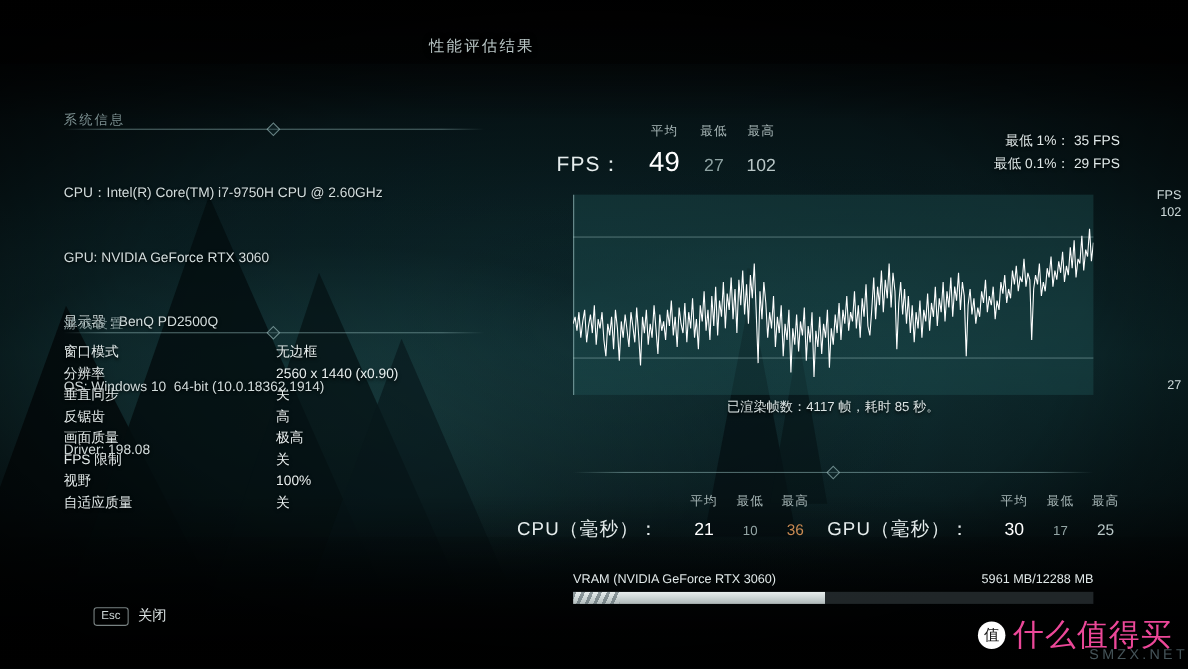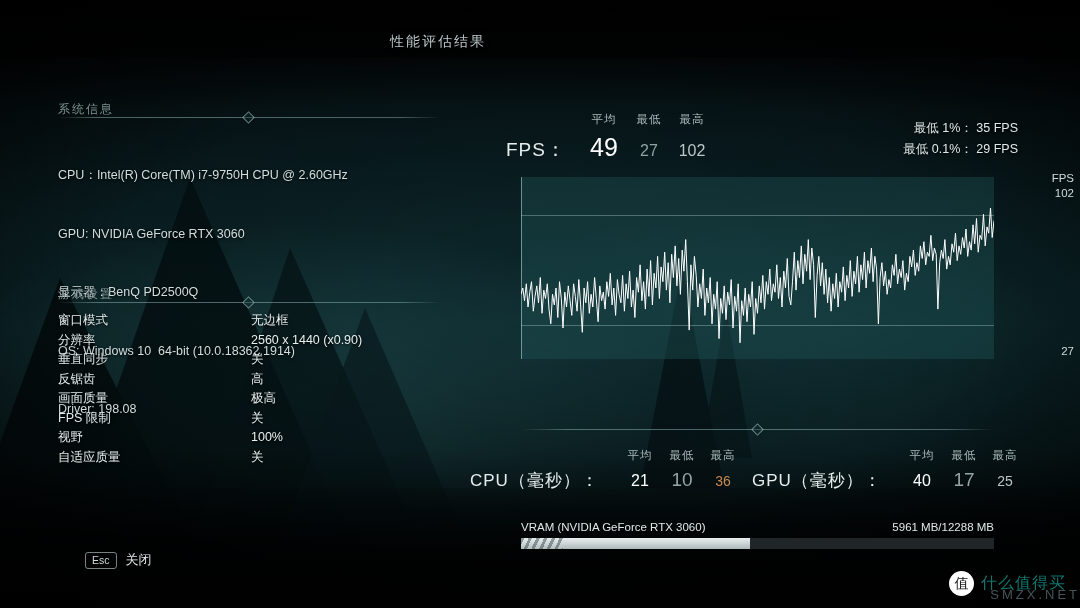--- a/index.html
+++ b/index.html
@@ -168,21 +168,21 @@
   
   .ms-group { position: absolute; top: 448px; }
   .ms-cols { position: absolute; top: 0; display: flex; font-size: 11.5px; color: #a9b8b8; letter-spacing: 1px; }
   .ms-cols span { display: block; text-align: center; }
   .m-avg { width: 44px; }
   .m-min { width: 40px; }
   .m-max { width: 42px; }
   .ms-row { position: absolute; top: 21px; display: flex; align-items: baseline; }
   .ms-label { font-size: 17px; color: #e6eded; letter-spacing: 1px; }
   .mv-avg { width: 44px; text-align: center; font-size: 16px; color: #ffffff; }
-  .mv-min { width: 40px; text-align: center; font-size: 19px; color: #93a5a5; }
+  .mv-min { width: 40px; text-align: center; font-size: 12px; color: #93a5a5; }
   .mv-max { width: 42px; text-align: center; font-size: 14px; color: #b9c7c7; }
   .mv-hot { color: #c98a52 !important; }
 
   
   .vram { position: absolute; left: 521px; top: 521px; width: 473px; }
   .vram-head { display: flex; justify-content: space-between; font-size: 11.5px; color: #e0e8e8; }
   .vram-bar {
     position: relative; margin-top: 5px; height: 11px;
     background: rgba(70,82,86,0.45);
     overflow: hidden;
@@ -207,21 +207,21 @@
   
   .watermark {
     position: absolute; right: 14px; bottom: 12px;
     display: flex; align-items: center; gap: 7px;
   }
   .wm-badge {
     width: 25px; height: 25px; border-radius: 50%;
     background: #ffffff; color: #111;
     font-size: 14px; line-height: 25px; text-align: center;
   }
-  .wm-text { font-size: 16px; color: #0f766e; letter-spacing: 1px; }
+  .wm-text { font-size: 28px; color: #ec4899; letter-spacing: 1px; }
   .wm-sub {
     position: absolute; right: 0; bottom: 6px;
     font-size: 13px; color: rgba(150,185,195,0.45); letter-spacing: 3px;
   }
 </style>
 </head>
 <body>
 
 <div id="screen">
 
@@ -322,20 +322,21 @@
     <div class="grid-line" style="top:148px;"></div>
     <svg class="graph-svg" viewBox="0 0 473 182" preserveAspectRatio="none">
       <polyline id="fps-polyline" fill="none" stroke="#ffffff" stroke-width="1" stroke-linejoin="miter" vector-effect="non-scaling-stroke" points="0.0,117.3 1.8,111.0 3.5,123.7 5.3,106.8 7.0,130.0 8.8,115.2 10.5,104.7 12.3,134.2 14.0,119.4 15.8,108.9 17.5,125.8 19.3,100.5 21.0,136.3 22.8,113.1 24.5,121.5 26.3,106.8 28.0,132.1 29.8,146.8 31.5,117.3 33.3,127.9 35.0,111.0 36.8,140.5 38.5,104.7 40.3,121.5 42.0,151.0 43.8,115.2 45.5,130.0 47.3,108.9 49.1,123.7 50.8,138.4 52.6,106.8 54.3,119.4 56.1,134.2 57.8,102.6 59.6,127.9 61.3,155.3 63.1,111.0 64.8,125.8 66.6,104.7 68.3,136.3 70.1,117.3 71.8,130.0 73.6,100.5 75.3,121.5 77.1,144.7 78.8,108.9 80.6,123.7 82.3,115.2 84.1,132.1 85.8,104.7 87.6,119.4 89.3,96.3 91.1,127.9 92.8,111.0 94.6,138.4 96.4,102.6 98.1,117.3 99.9,125.8 101.6,98.4 103.4,134.2 105.1,106.8 106.9,121.5 108.6,94.2 110.4,130.0 112.1,113.1 113.9,140.5 115.6,100.5 117.4,115.2 119.1,87.8 120.9,123.7 122.6,104.7 124.4,132.1 126.1,92.1 127.9,119.4 129.6,83.6 131.4,127.9 133.1,96.3 134.9,111.0 136.6,79.4 138.4,121.5 140.1,89.9 141.9,104.7 143.7,75.2 145.4,113.1 147.2,85.7 148.9,125.8 150.7,77.3 152.4,100.5 154.2,68.9 155.9,108.9 157.7,81.5 159.4,117.3 161.2,73.1 162.9,94.2 164.7,62.6 166.4,104.7 168.2,153.1 169.9,87.8 171.7,113.1 173.4,79.4 175.2,98.4 176.9,130.0 178.7,106.8 180.4,121.5 182.2,92.1 183.9,138.4 185.7,111.0 187.4,125.8 189.2,100.5 191.0,146.8 192.7,117.3 194.5,132.1 196.2,104.7 198.0,161.6 199.7,121.5 201.5,136.3 203.2,108.9 205.0,142.6 206.7,115.2 208.5,127.9 210.2,102.6 212.0,151.0 213.7,119.4 215.5,134.2 217.2,106.8 219.0,165.8 220.7,123.7 222.5,138.4 224.2,111.0 226.0,144.7 227.7,117.3 229.5,130.0 231.2,104.7 233.0,157.4 234.7,121.5 236.5,136.3 238.3,108.9 240.0,125.8 241.8,98.4 243.5,132.1 245.3,104.7 247.0,117.3 248.8,92.1 250.5,123.7 252.3,106.8 254.0,115.2 255.8,87.8 257.5,121.5 259.3,100.5 261.0,130.0 262.8,94.2 264.5,111.0 266.3,81.5 268.0,119.4 269.8,127.9 271.5,104.7 273.3,75.2 275.0,113.1 276.8,83.6 278.5,100.5 280.3,68.9 282.0,106.8 283.8,77.3 285.6,94.2 287.3,62.6 289.1,102.6 290.8,71.0 292.6,87.8 294.3,140.5 296.1,98.4 297.8,79.4 299.6,108.9 301.3,85.7 303.1,117.3 304.8,92.1 306.6,125.8 308.3,100.5 310.1,134.2 311.8,106.8 313.6,121.5 315.3,96.3 317.1,130.0 318.8,104.7 320.6,115.2 322.3,89.9 324.1,123.7 325.8,98.4 327.6,111.0 329.3,83.6 331.1,119.4 332.9,94.2 334.6,106.8 336.4,79.4 338.1,115.2 339.9,87.8 341.6,102.6 343.4,75.2 345.1,111.0 346.9,83.6 348.6,96.3 350.4,71.0 352.1,104.7 353.9,79.4 355.6,92.1 357.4,146.8 359.1,100.5 360.9,85.7 362.6,108.9 364.4,94.2 366.1,117.3 367.9,102.6 369.6,111.0 371.4,87.8 373.1,98.4 374.9,77.3 376.6,106.8 378.4,92.1 380.2,100.5 381.9,83.6 383.7,113.1 385.4,96.3 387.2,104.7 388.9,79.4 390.7,89.9 392.4,73.1 394.2,98.4 395.9,85.7 397.7,94.2 399.4,68.9 401.2,81.5 402.9,64.7 404.7,87.8 406.4,75.2 408.2,79.4 409.9,58.3 411.7,83.6 413.4,71.0 415.2,77.3 416.9,132.1 418.7,85.7 420.4,73.1 422.2,81.5 423.9,62.6 425.7,92.1 427.5,79.4 429.2,87.8 431.0,66.8 432.7,75.2 434.5,56.2 436.2,83.6 438.0,68.9 439.7,77.3 441.5,60.5 443.2,71.0 445.0,52.0 446.7,79.4 448.5,64.7 450.2,73.1 452.0,47.8 453.7,66.8 455.5,41.5 457.2,75.2 459.0,58.3 460.7,62.6 462.5,37.3 464.2,68.9 466.0,49.9 467.7,56.2 469.5,31.0 471.2,60.5 473.0,43.6"></polyline>
     </svg>
   </div>
   <div class="axis-top">
     <div>FPS</div>
     <div>102</div>
   </div>
   <div class="axis-bot">27</div>
+  <div class="graph-caption">已渲染帧数：4117 帧，耗时 85 秒。</div>
 
   <div class="divider" style="left:521px; top:424px; width:473px;">
     <div class="dline"></div>
     <div class="dgem"></div>
   </div>
 
   <div class="ms-group" style="left:470px;">
     <div class="ms-cols" style="left:148px;">
       <span class="m-avg">平均</span>
       <span class="m-min">最低</span>
@@ -350,21 +351,21 @@
   </div>
 
   <div class="ms-group" style="left:752px;">
     <div class="ms-cols" style="left:148px;">
       <span class="m-avg">平均</span>
       <span class="m-min">最低</span>
       <span class="m-max">最高</span>
     </div>
     <div class="ms-row" style="left:0;">
       <span class="ms-label" style="width:148px;">GPU（毫秒）：</span>
-      <span class="mv-avg">40</span>
+      <span class="mv-avg">30</span>
       <span class="mv-min">17</span>
       <span class="mv-max">25</span>
     </div>
   </div>
 
   <div class="vram">
     <div class="vram-head">
       <span>VRAM (NVIDIA GeForce RTX 3060)</span>
       <span>5961 MB/12288 MB</span>
     </div>

